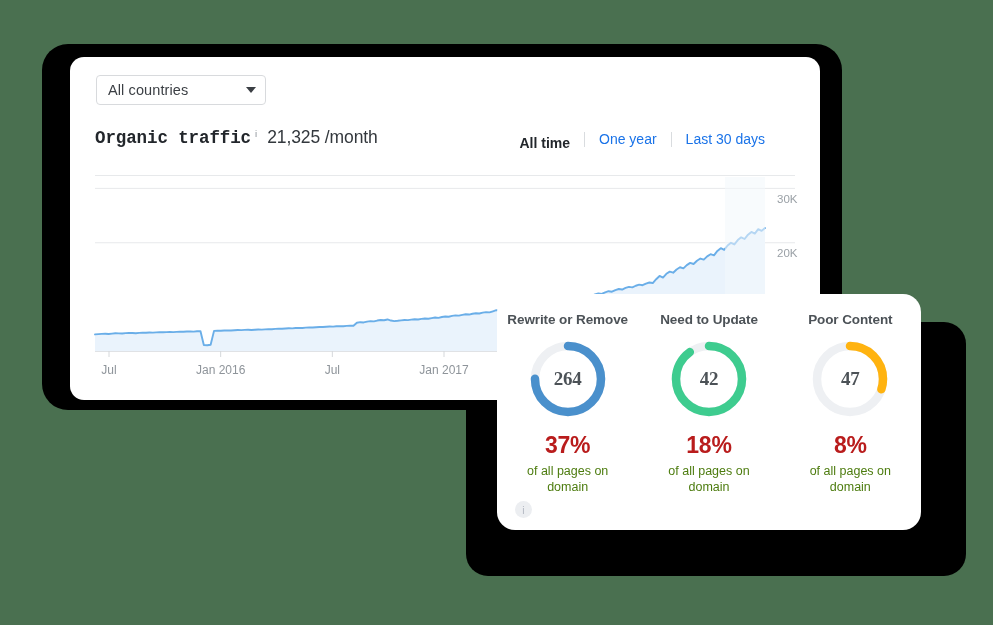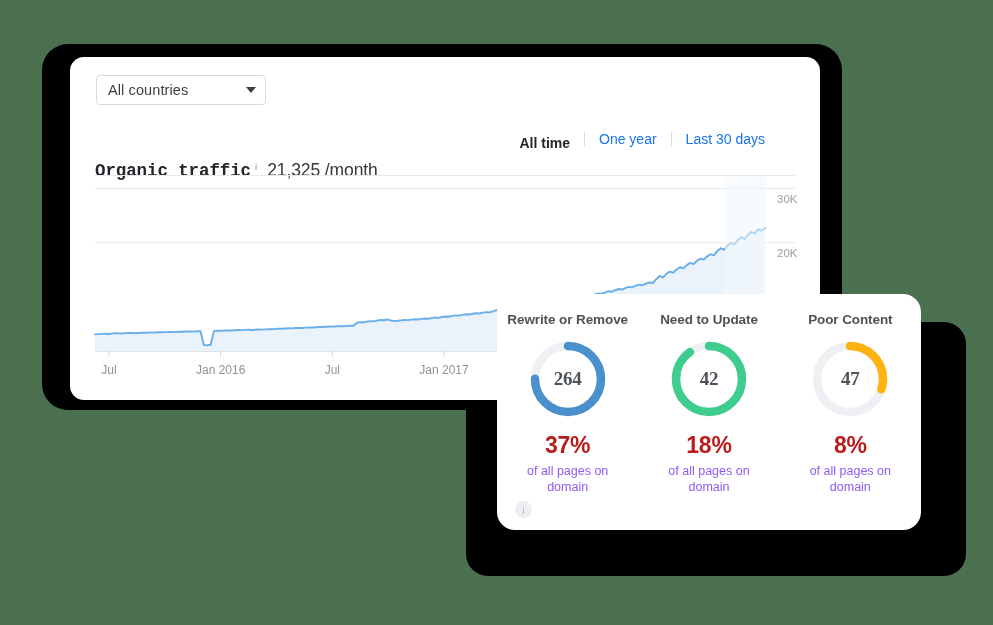--- a/index.html
+++ b/index.html
@@ -123,21 +123,20 @@
     margin-left: 4px;
     position: relative;
     top: -6px;
     font-style: normal;
   }
   #traffic-value {
     font-size: 17.5px;
     color: #33383d;
     margin-left: 10px;
     letter-spacing: -.1px;
-    margin-top: 33px;
   }
 
   #range-tabs {
     position: absolute;
     right: 41px;
     top: 2px;
     display: flex;
     align-items: center;
     height: 20px;
   }
@@ -218,21 +217,21 @@
   .audit-pct {
     margin-top: 13px;
     font-size: 23px;
     font-weight: bold;
     color: #b91c1c;
     letter-spacing: -.2px;
   }
   .audit-sub {
     margin-top: 4px;
     font-size: 12.5px;
-    color: #8b5cf6;
+    color: #4d7c0f;
     text-align: center;
     line-height: 16px;
     width: 110px;
   }
 
   #audit-info-badge {
     position: absolute;
     left: 18px;
     bottom: 12px;
     width: 17px;

